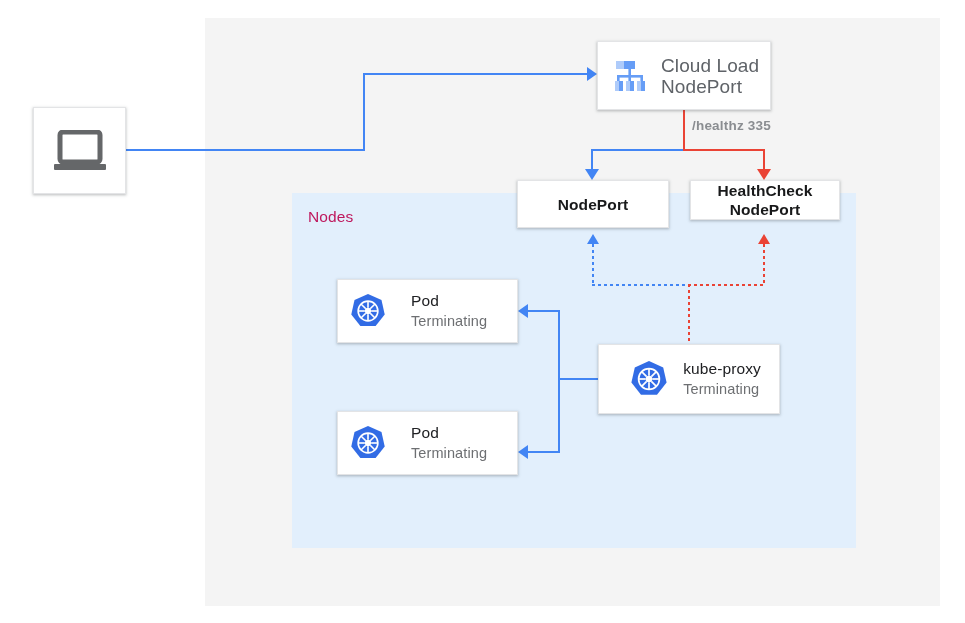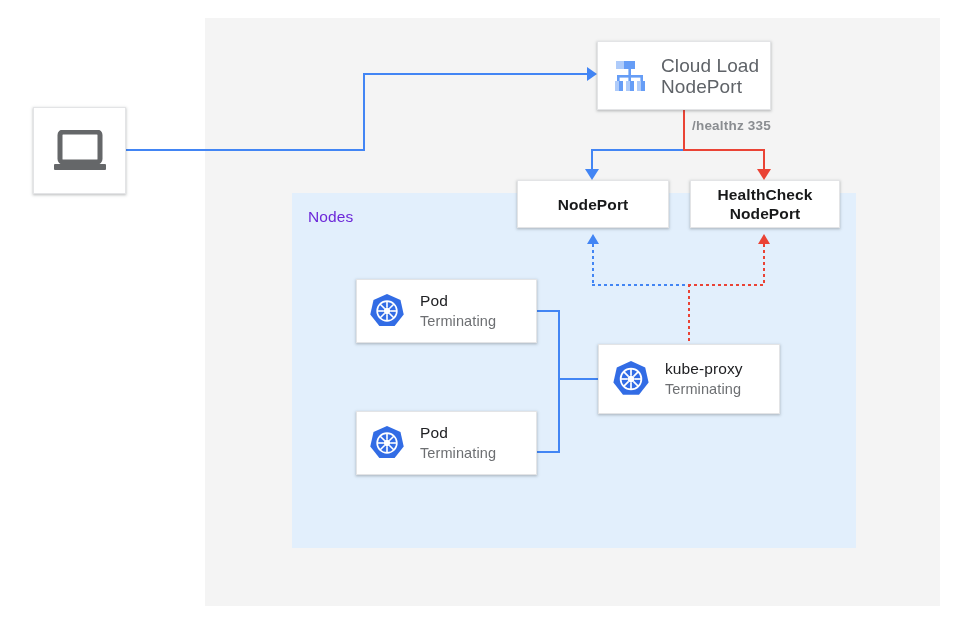--- a/index.html
+++ b/index.html
@@ -7,53 +7,53 @@
        font-family:"Liberation Sans","DejaVu Sans",sans-serif;
        -webkit-font-smoothing:antialiased;}
 
   #stage{position:absolute;left:0;top:0;width:965px;height:623px;}
 
   
   .outer-panel{position:absolute;left:205px;top:18px;width:735px;height:588px;
                background:#f4f4f4;}
   .nodes-panel{position:absolute;left:292px;top:193px;width:564px;height:355px;
                background:#e2effc;}
-  .nodes-label{position:absolute;left:308px;top:208px;font-size:15.5px;color:#6d28d9;
+  .nodes-label{position:absolute;left:308px;top:208px;font-size:15.5px;color:#be185d;
                letter-spacing:.1px;}
 
   
   .card{position:absolute;background:#ffffff;border:1px solid #e3e4e6;
         box-sizing:border-box;
         box-shadow:0 1px 2px rgba(60,64,67,.22),0 1px 3px 1px rgba(60,64,67,.10);}
 
   
   .laptop-card{left:33px;top:107px;width:93px;height:87px;}
   .laptop-svg{position:absolute;left:50%;top:50%;transform:translate(-50%,-50%);}
 
   
   .clb-card{left:597px;top:41px;width:174px;height:69px;display:flex;
             align-items:center;padding-left:12px;gap:11px;}
   .clb-text{font-size:19px;line-height:21px;color:#5f6368;letter-spacing:.1px;}
 
   
   .np-card{left:517px;top:180px;width:152px;height:48px;display:flex;
            align-items:center;justify-content:center;}
-  .hc-card{left:690px;top:180px;width:150px;height:48px;display:flex;
+  .hc-card{left:690px;top:180px;width:150px;height:40px;display:flex;
            align-items:center;justify-content:center;}
   .np-text{font-size:15.5px;font-weight:bold;color:#18191a;text-align:center;
            line-height:19px;letter-spacing:.1px;}
 
   
-  .pod-card{left:356px;width:181px;height:64px;display:flex;align-items:center;
-            padding-left:11px;gap:14px;}
+  .pod-card{left:337px;width:181px;height:64px;display:flex;align-items:center;
+            padding-left:11px;gap:24px;}
   .pod1{top:279px;}
   .pod2{top:411px;}
   
   .kp-card{left:598px;top:344px;width:182px;height:70px;display:flex;
-           align-items:center;padding-left:12px;gap:14px;}
+           align-items:center;padding-left:12px;gap:14px;justify-content:center;}
 
   .lbl-main{font-size:15.5px;color:#202124;line-height:20px;letter-spacing:.1px;}
   .lbl-sub{font-size:14.5px;color:#6d6f72;line-height:20px;letter-spacing:.1px;}
   .lbl-col{display:flex;flex-direction:column;justify-content:center;}
 
   
   .ln{position:absolute;}
   .h{height:2px;}
   .v{width:2px;}
   .blue{background:#4285f4;}

